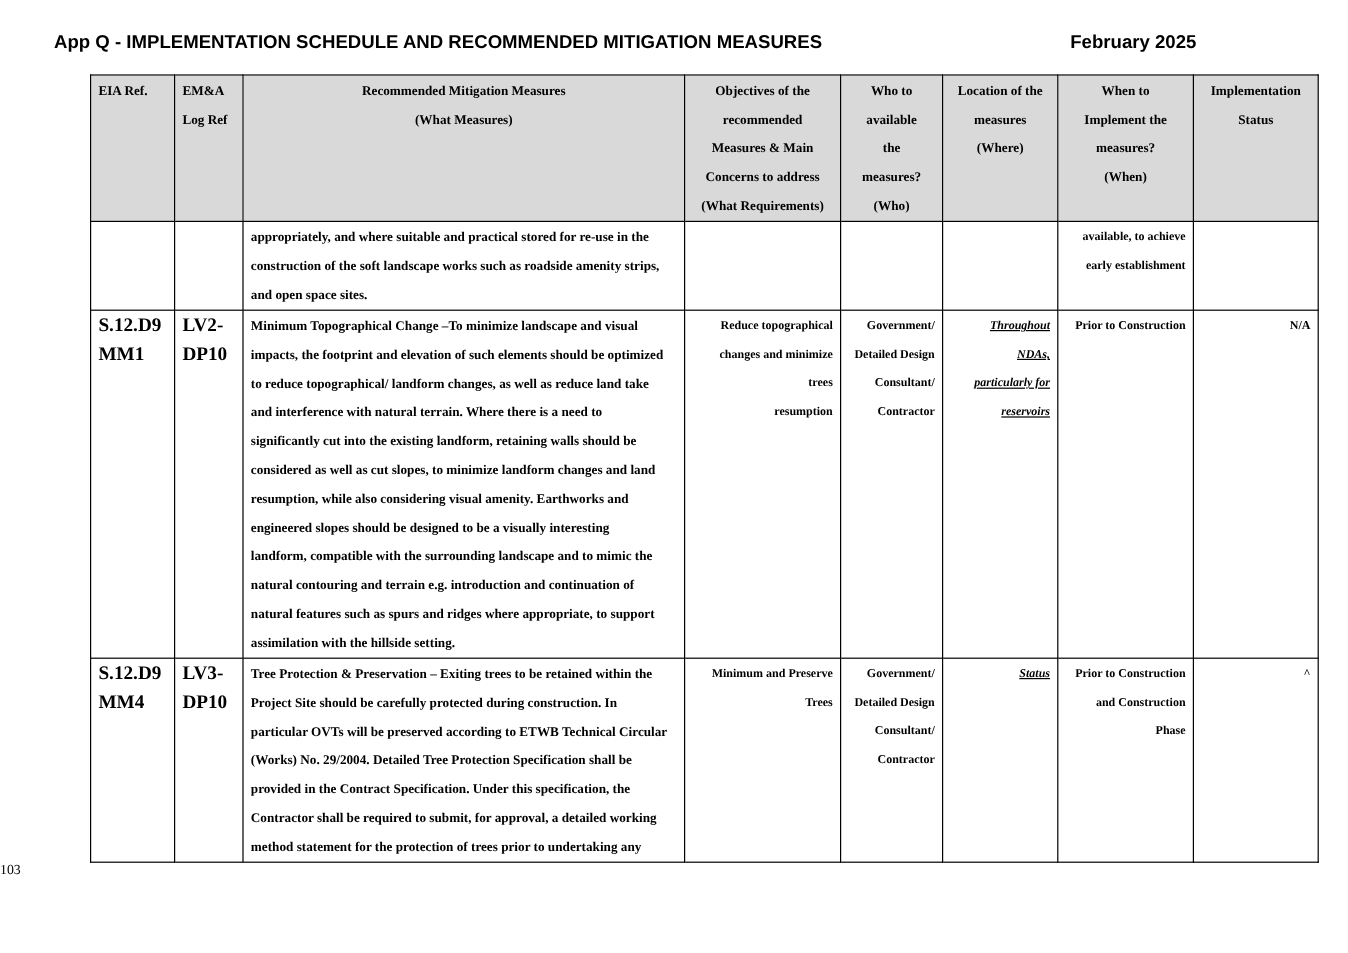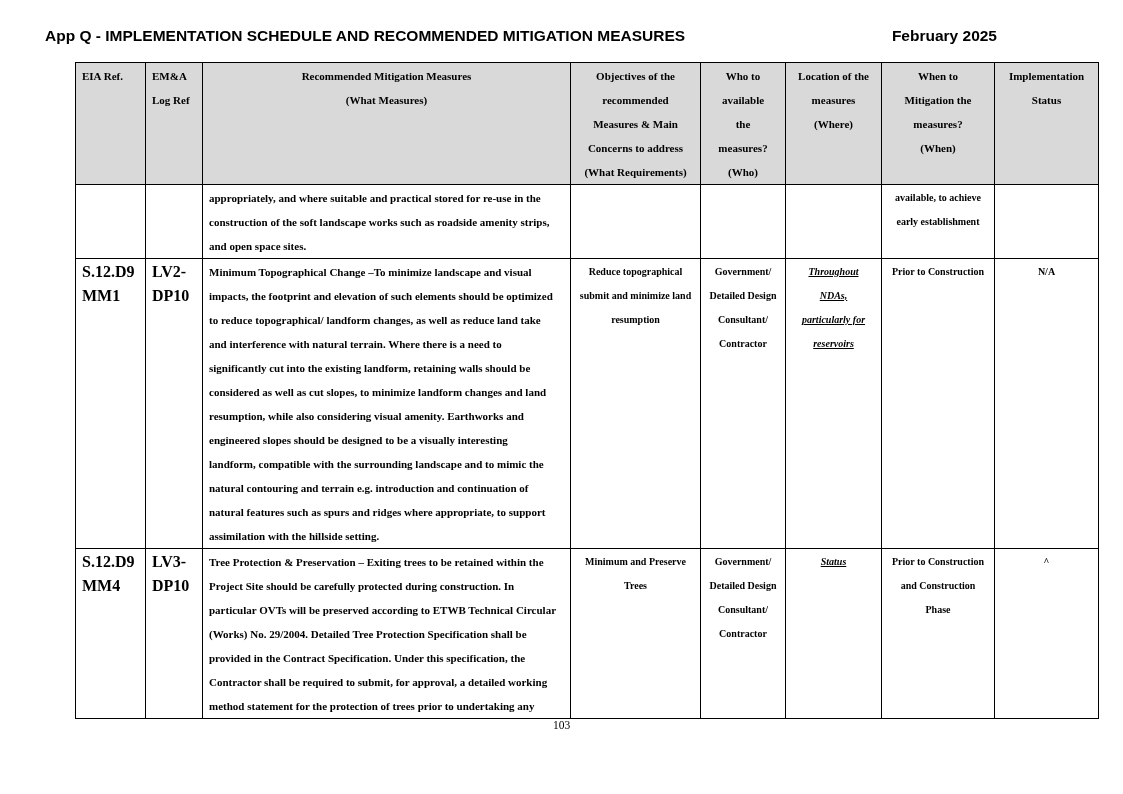--- a/index.html
+++ b/index.html
@@ -13,31 +13,31 @@
 
   table.schedule { position: absolute; left: 35px; top: 62px; width: 1023px;
     border-collapse: collapse; table-layout: fixed; margin-left: 40px; }
   .schedule th, .schedule td {
     border: 1.6px solid #000; vertical-align: top;
     padding: 1px 6px 0 6px; line-height: 24px; white-space: pre-line;
     overflow: hidden; font-weight: bold; }
   .schedule thead th { background: #d9d9d9; font-weight: bold; font-size: 11px;
     height: 121px; }
   .schedule thead th.left-h { text-align: left; }
-  .schedule td { font-size: 10px; text-align: center; }
+  .schedule td { font-size: 10px; text-align: right; }
   .schedule td.ref { font-size: 16px; text-align: left; }
   .schedule td.measures { font-size: 11px; text-align: left; padding-right: 8px; }
   .schedule td.loc { font-style: italic; text-decoration: underline; }
   .schedule td.loc:empty { text-decoration: none; }
   tr.row-cont  > * { height: 72px; }
   tr.row-mm1   > * { height: 290px; }
   tr.row-mm4   > * { height: 167px; }
 
   .page-footer { position: absolute; top: 719px; left: 0; width: 1123px;
-    text-align: center; font-size: 11.5px; }
+    text-align: left; font-size: 11.5px; }
 </style>
 </head>
 <body>
 
 <div class="page">
 
   <div class="page-header">
     <span>App Q - IMPLEMENTATION SCHEDULE AND RECOMMENDED MITIGATION MEASURES</span>
     <span>February 2025</span>
   </div>
@@ -67,21 +67,21 @@
 (What Requirements)</th>
         <th>Who to
 available
 the
 measures?
 (Who)</th>
         <th>Location of the
 measures
 (Where)</th>
         <th>When to
-Mitigation the
+Implement the
 measures?
 (When)</th>
         <th>Implementation
 Status</th>
       </tr>
     </thead>
     <tbody>
       <tr class="row-cont">
         <td class="ref"></td>
         <td class="ref"></td>
@@ -106,21 +106,21 @@
 and interference with natural terrain. Where there is a need to
 significantly cut into the existing landform, retaining walls should be
 considered as well as cut slopes, to minimize landform changes and land
 resumption, while also considering visual amenity. Earthworks and
 engineered slopes should be designed to be a visually interesting
 landform, compatible with the surrounding landscape and to mimic the
 natural contouring and terrain e.g. introduction and continuation of
 natural features such as spurs and ridges where appropriate, to support
 assimilation with the hillside setting.</td>
         <td>Reduce topographical
-submit and minimize land
+changes and minimize trees
 resumption</td>
         <td>Government/
 Detailed Design
 Consultant/
 Contractor</td>
         <td class="loc">Throughout
 NDAs,
 particularly for
 reservoirs</td>
         <td>Prior to Construction</td>

